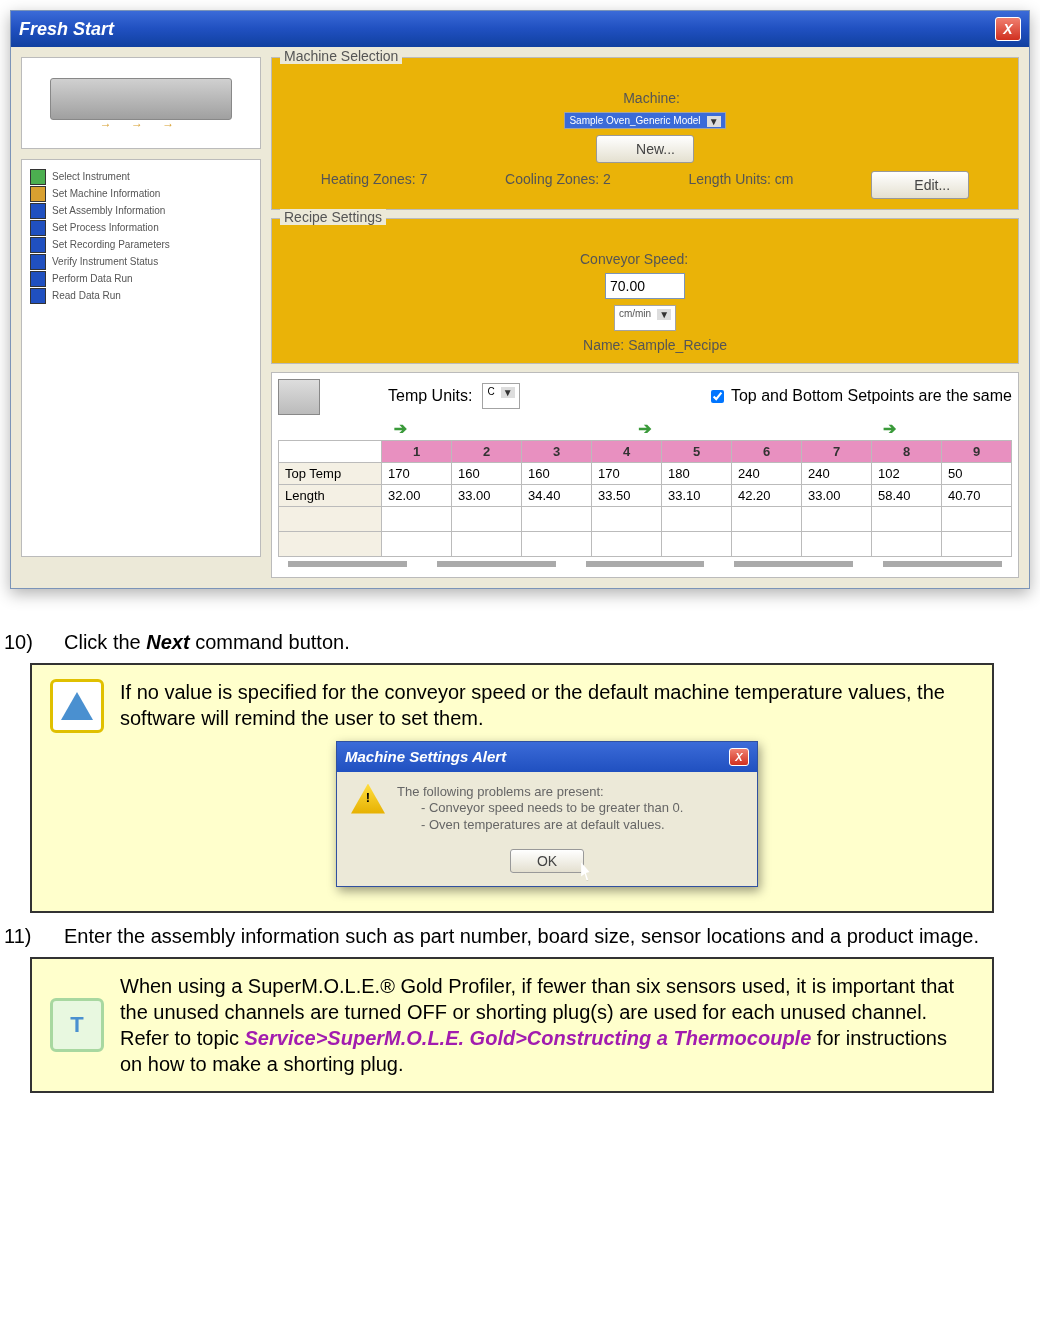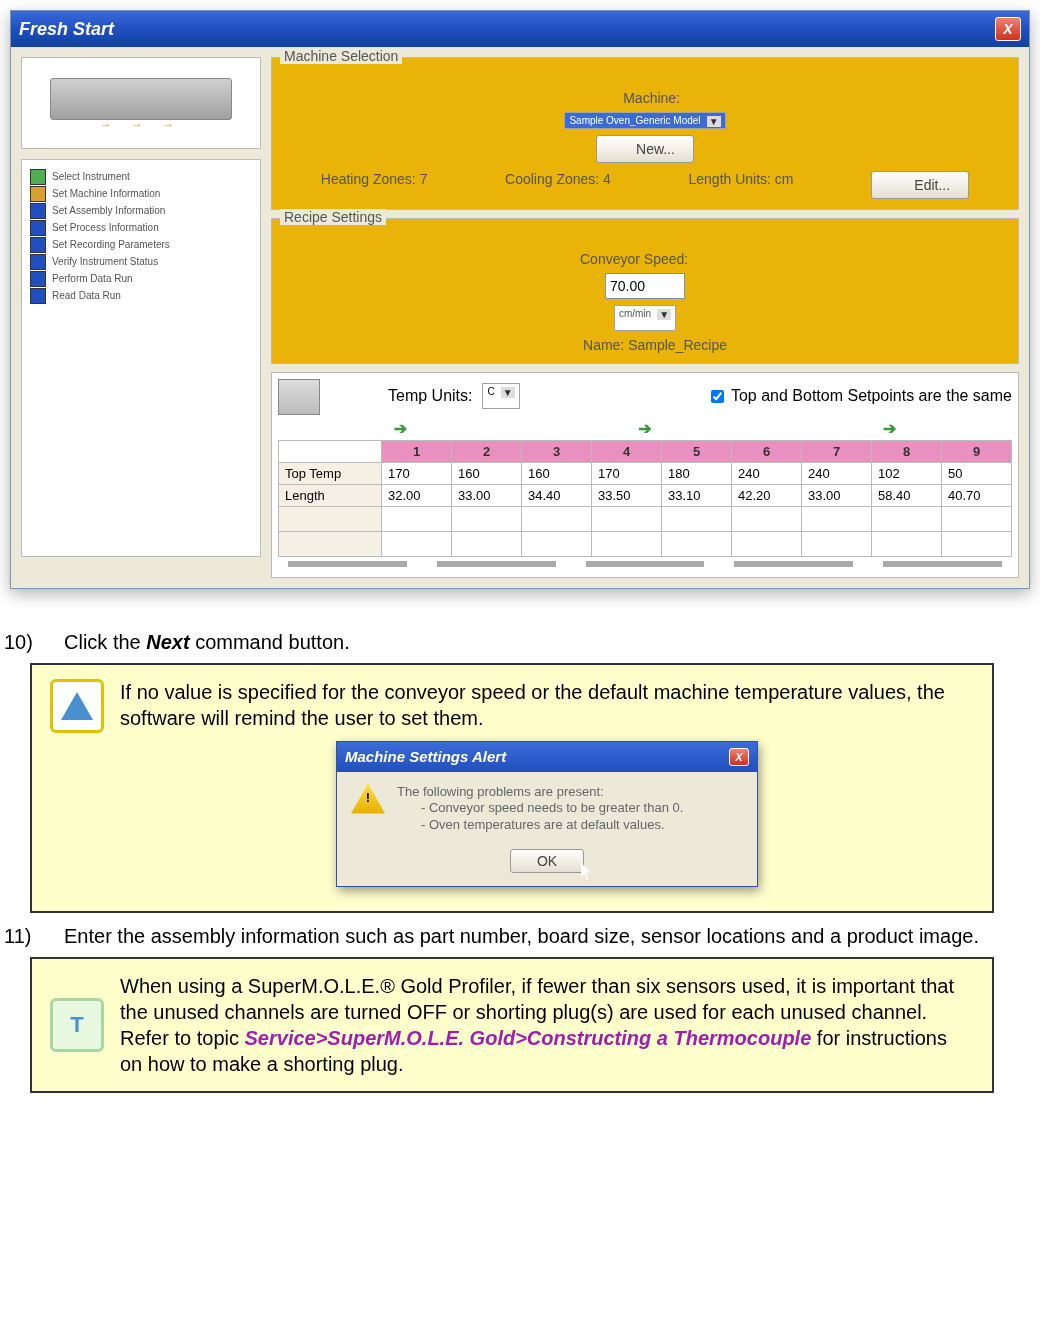--- a/index.html
+++ b/index.html
@@ -395,21 +395,21 @@
 
       <div class="groupbox">
         <span class="group-title">Machine Selection</span>
         <div class="row">
           <span style="width:70px;text-align:right;">Machine:</span>
           <div class="select sel-wide"><span>Sample Oven_Generic Model</span></div>
           <div class="winbtn">New...</div>
         </div>
         <div class="info-grid">
           <span>Heating Zones: 7</span>
-          <span>Cooling Zones: 4</span>
+          <span>Cooling Zones: 2</span>
           <span>Length Units: cm</span>
           <div class="winbtn">Edit...</div>
         </div>
       </div>
 
       <div class="groupbox">
         <span class="group-title">Recipe Settings</span>
         <div class="row">
           <span style="width:130px;">Conveyor Speed:</span>
           <input class="wininput" style="width: 70px;" value="70.00">

